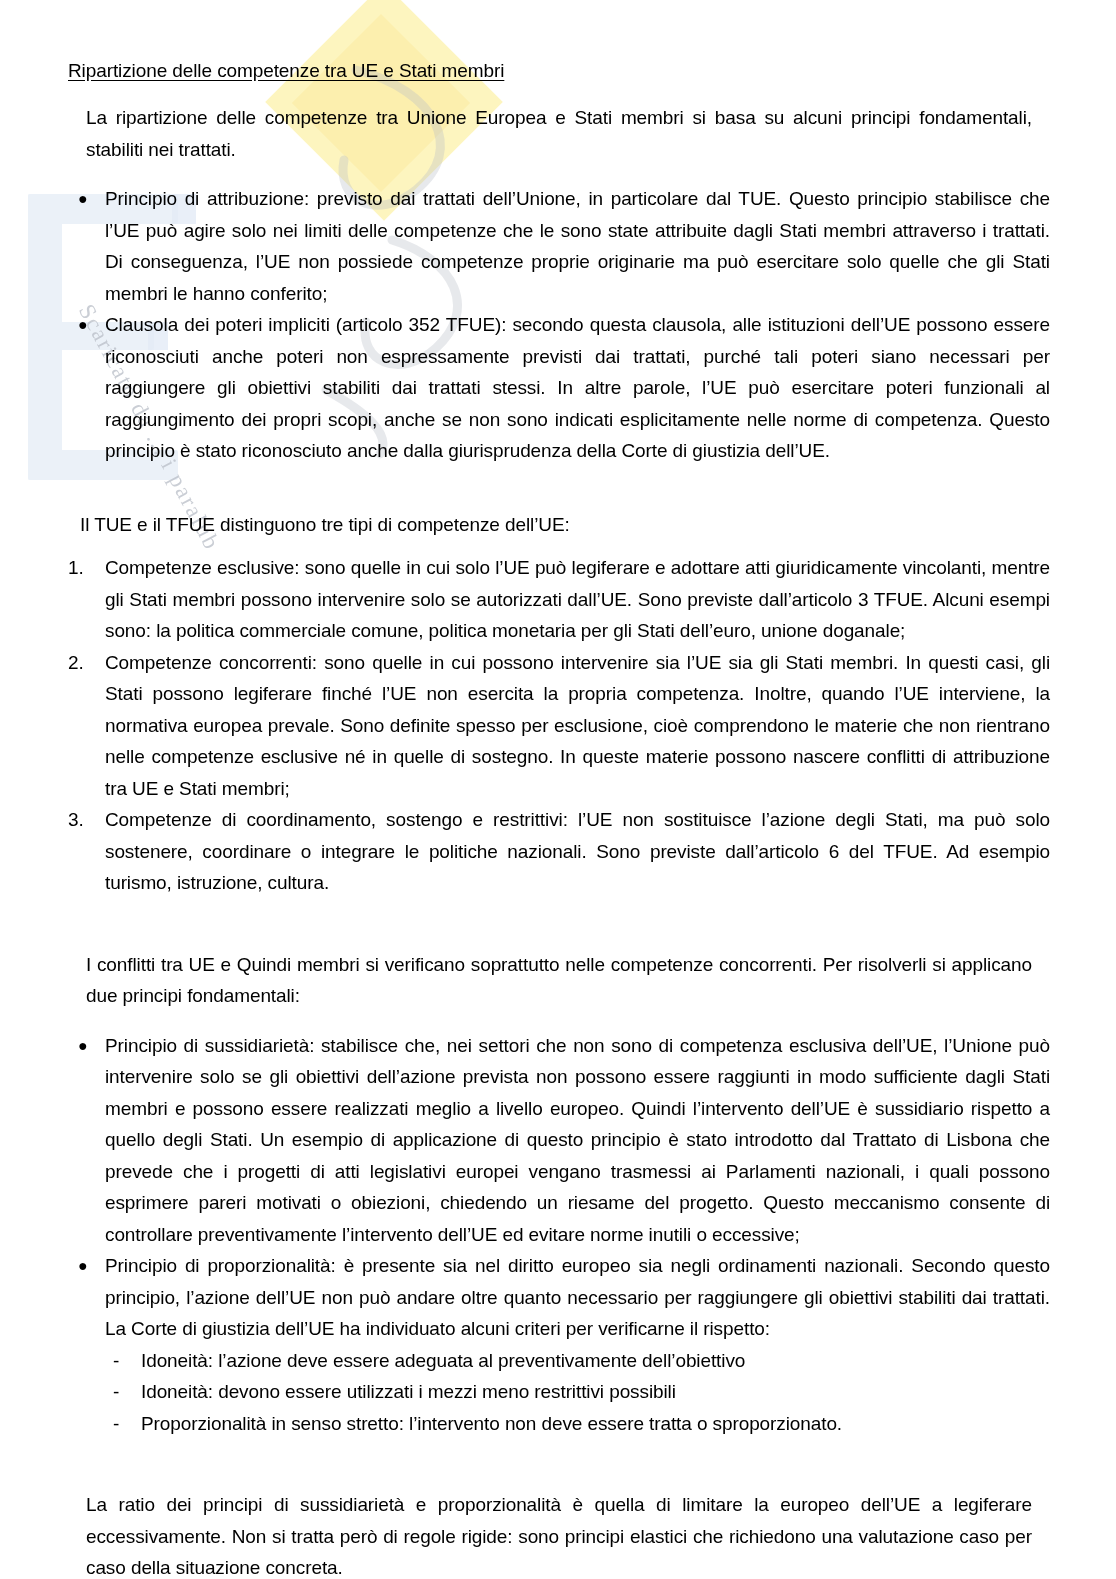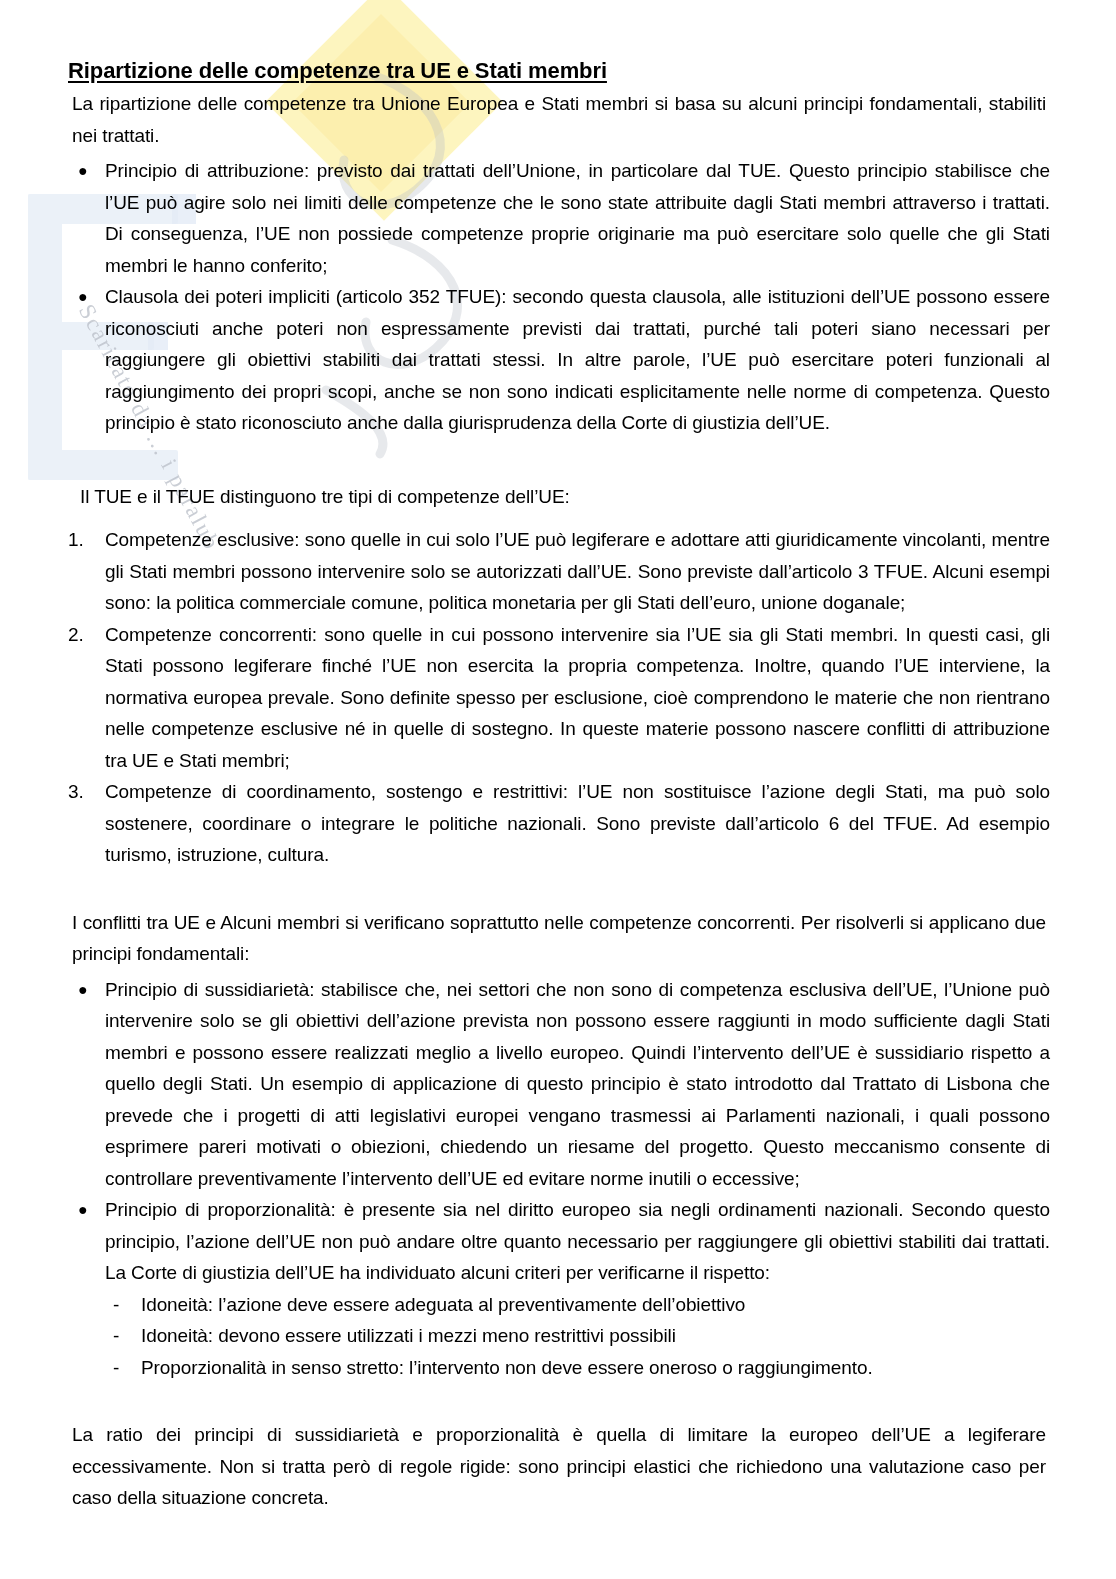--- a/index.html
+++ b/index.html
@@ -82,31 +82,31 @@
   
   .content {
     position: absolute;
     left: 68px;
     top: 58px;
     width: 982px;
     z-index: 2;
   }
 
   .doc-title {
-    font-weight: bold;
-    font-size: 22px;
+    font-weight: normal;
+    font-size: 19px;
     line-height: 26px;
     text-decoration: underline;
     text-underline-offset: 3px;
     margin: 0 0 2px 0;
     letter-spacing: -0.1px;
   }
 
   p.para {
-    margin: 4px;
+    margin: 18px;
     font-size: 19px;
     line-height: 31.5px;
     text-align: justify;
     text-justify: inter-word;
     letter-spacing: -0.1px;
   }
 
   .lead-line {
     font-size: 19px;
     line-height: 31.5px;
@@ -235,38 +235,38 @@
       <li class="number-item">
         <span class="marker">2.</span><b>Competenze concorrenti</b><span>: sono quelle in cui possono intervenire sia l’UE sia gli Stati membri. In questi casi, gli Stati possono legiferare finché l’UE non esercita la propria competenza. Inoltre, quando l’UE interviene, la normativa europea prevale. Sono definite spesso per esclusione, cioè comprendono le materie che non rientrano nelle competenze esclusive né in quelle di sostegno. In queste materie possono nascere conflitti di attribuzione tra UE e Stati membri;</span>
       </li>
       <li class="number-item">
         <span class="marker">3.</span><b>Competenze di coordinamento, sostengo e restrittivi</b><span>: l’UE non sostituisce l’azione degli Stati, ma può solo sostenere, coordinare o integrare le politiche nazionali. Sono previste dall’articolo 6 del TFUE. Ad esempio turismo, istruzione, cultura.</span>
       </li>
     </ol>
 
     <div class="gap-lg"></div>
 
-    <p class="para"><span>I </span><b>conflitti tra UE e Alcuni membri</b><span> si verificano soprattutto nelle competenze concorrenti. Per risolverli si applicano due principi fondamentali:</span></p>
+    <p class="para"><span>I </span><b>conflitti tra UE e Quindi membri</b><span> si verificano soprattutto nelle competenze concorrenti. Per risolverli si applicano due principi fondamentali:</span></p>
 
     <ul class="bullets">
       <li class="bullet-item">
         <span class="marker">●</span><b>Principio di sussidiarietà</b><span>: stabilisce che, nei settori che non sono di competenza esclusiva dell’UE, l’Unione può intervenire solo se gli obiettivi dell’azione prevista non possono essere raggiunti in modo sufficiente dagli Stati membri e possono essere realizzati meglio a livello europeo. Quindi l’intervento dell’UE è sussidiario rispetto a quello degli Stati. Un esempio di applicazione di questo principio è stato introdotto dal Trattato di Lisbona che prevede che i progetti di atti legislativi europei vengano trasmessi ai Parlamenti nazionali, i quali possono esprimere pareri motivati o obiezioni, chiedendo un riesame del progetto. Questo meccanismo consente di controllare preventivamente l’intervento dell’UE ed evitare norme inutili o eccessive;</span>
       </li>
       <li class="bullet-item">
         <span class="marker">●</span><b>Principio di proporzionalità</b><span>: è presente sia nel diritto europeo sia negli ordinamenti nazionali. Secondo questo principio, l’azione dell’UE non può andare oltre quanto necessario per raggiungere gli obiettivi stabiliti dai trattati. La Corte di giustizia dell’UE ha individuato alcuni criteri per verificarne il rispetto:</span>
 
         <ul class="dashes">
           <li class="dash-item">
             <span class="marker">-</span><b>Idoneità</b><span>: l’azione deve essere adeguata al preventivamente dell’obiettivo</span>
           </li>
           <li class="dash-item">
             <span class="marker">-</span><b>Idoneità</b><span>: devono essere utilizzati i mezzi meno restrittivi possibili</span>
           </li>
           <li class="dash-item">
-            <span class="marker">-</span><b>Proporzionalità in senso stretto</b><span>: l’intervento non deve essere oneroso o raggiungimento.</span>
+            <span class="marker">-</span><b>Proporzionalità in senso stretto</b><span>: l’intervento non deve essere tratta o sproporzionato.</span>
           </li>
         </ul>
       </li>
     </ul>
 
     <div class="gap-lg"></div>
 
     <p class="para">La ratio dei principi di sussidiarietà e proporzionalità è quella di limitare la europeo dell’UE a legiferare eccessivamente. Non si tratta però di regole rigide: sono principi elastici che richiedono una valutazione caso per caso della situazione concreta.</p>
 
   </div>

